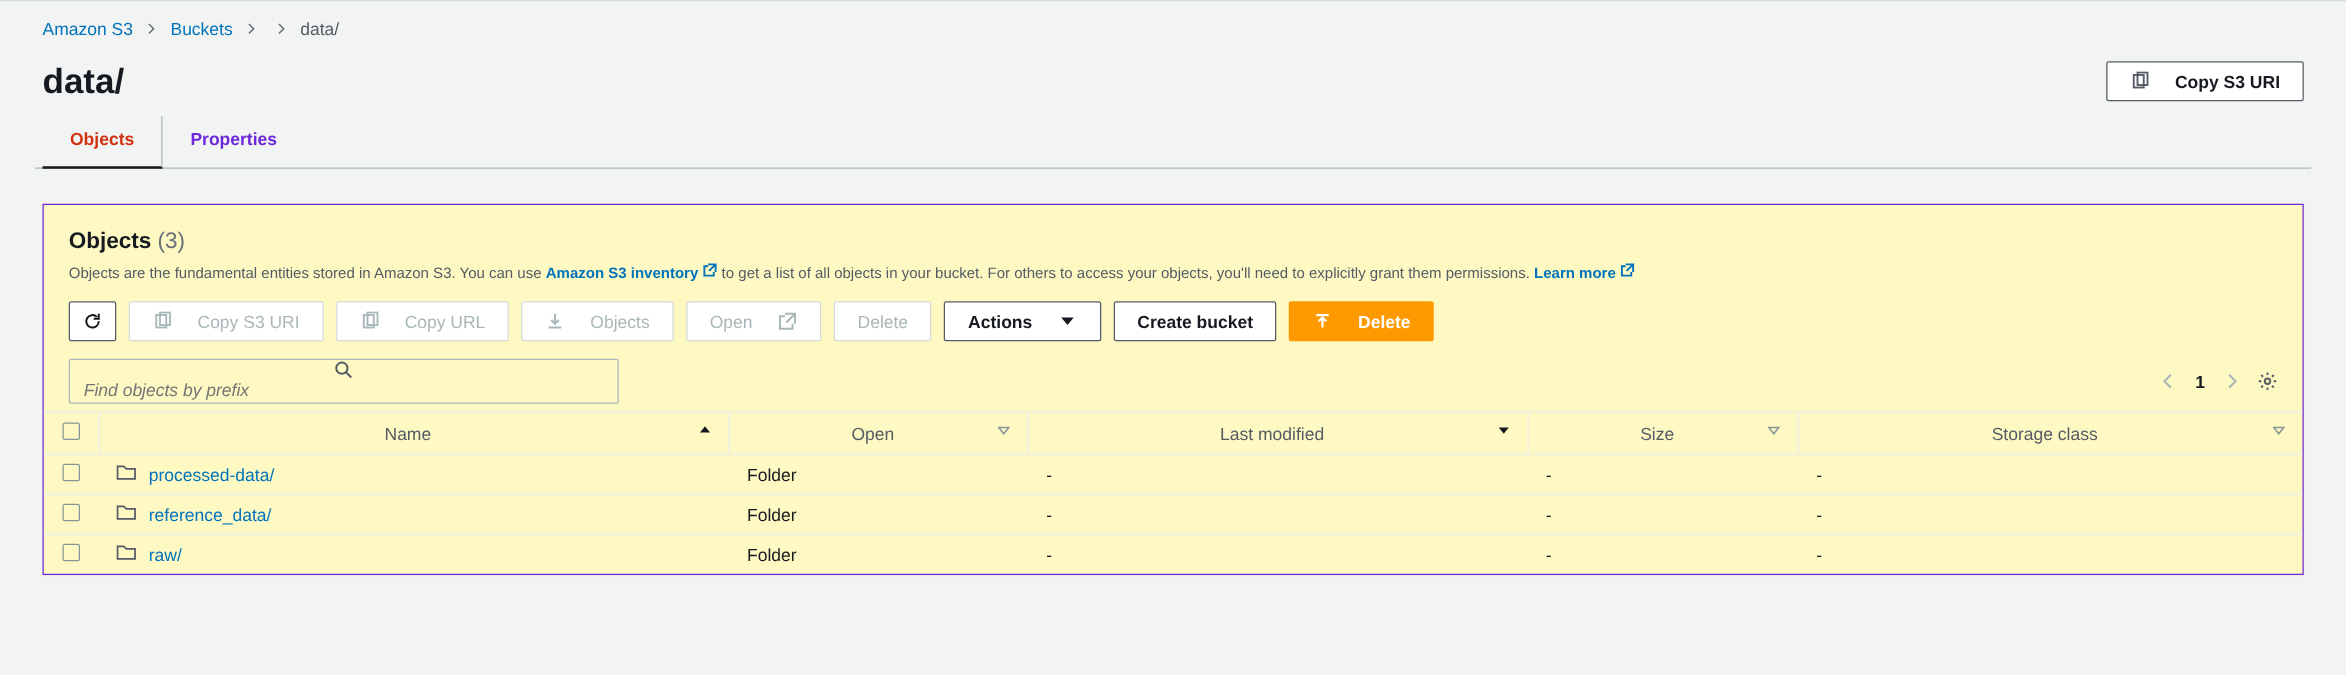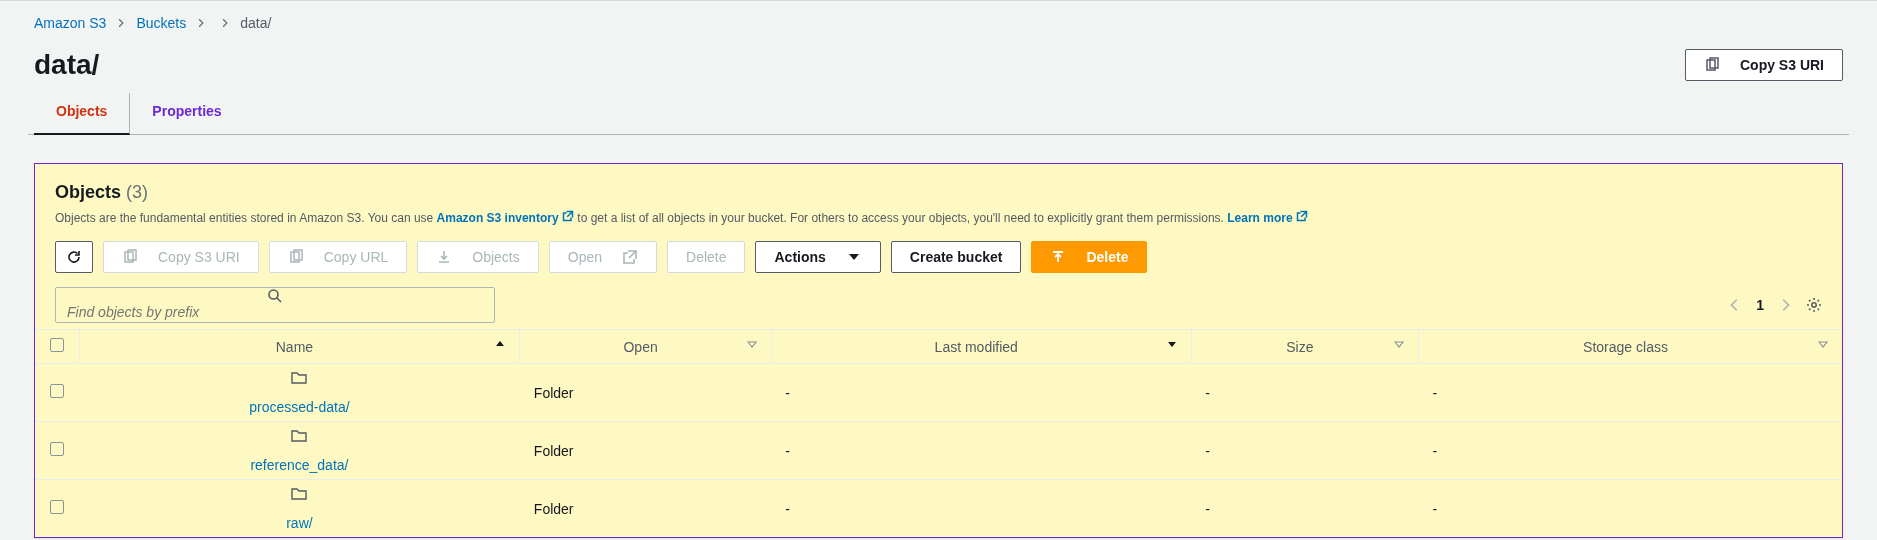--- a/index.html
+++ b/index.html
@@ -160,21 +160,21 @@
     border-bottom: 1px solid #eaeded;
     font-size: 14px;
     color: #16191f;
     vertical-align: middle;
   }
   tbody tr:last-child td { border-bottom: none; }
   .checkbox-cell { width: 44px; text-align: center; }
   .checkbox {
     width: 14px; height: 14px; border: 1px solid #879596; display:inline-block; border-radius:2px;
   }
-  .name-cell { display: flex; align-items: center; gap: 10px; flex-direction: column; }
+  .name-cell { display: flex; align-items: center; gap: 10px; }
   .name-cell a { color: #0073bb; text-decoration: none; }
   .folder-icon svg { width: 16px; height: 16px; }
 
   .ext-link-icon svg { width:12px; height:12px; }
 </style>
 </head>
 <body>
 
 <div class="page">
   <div class="top-border"></div>

